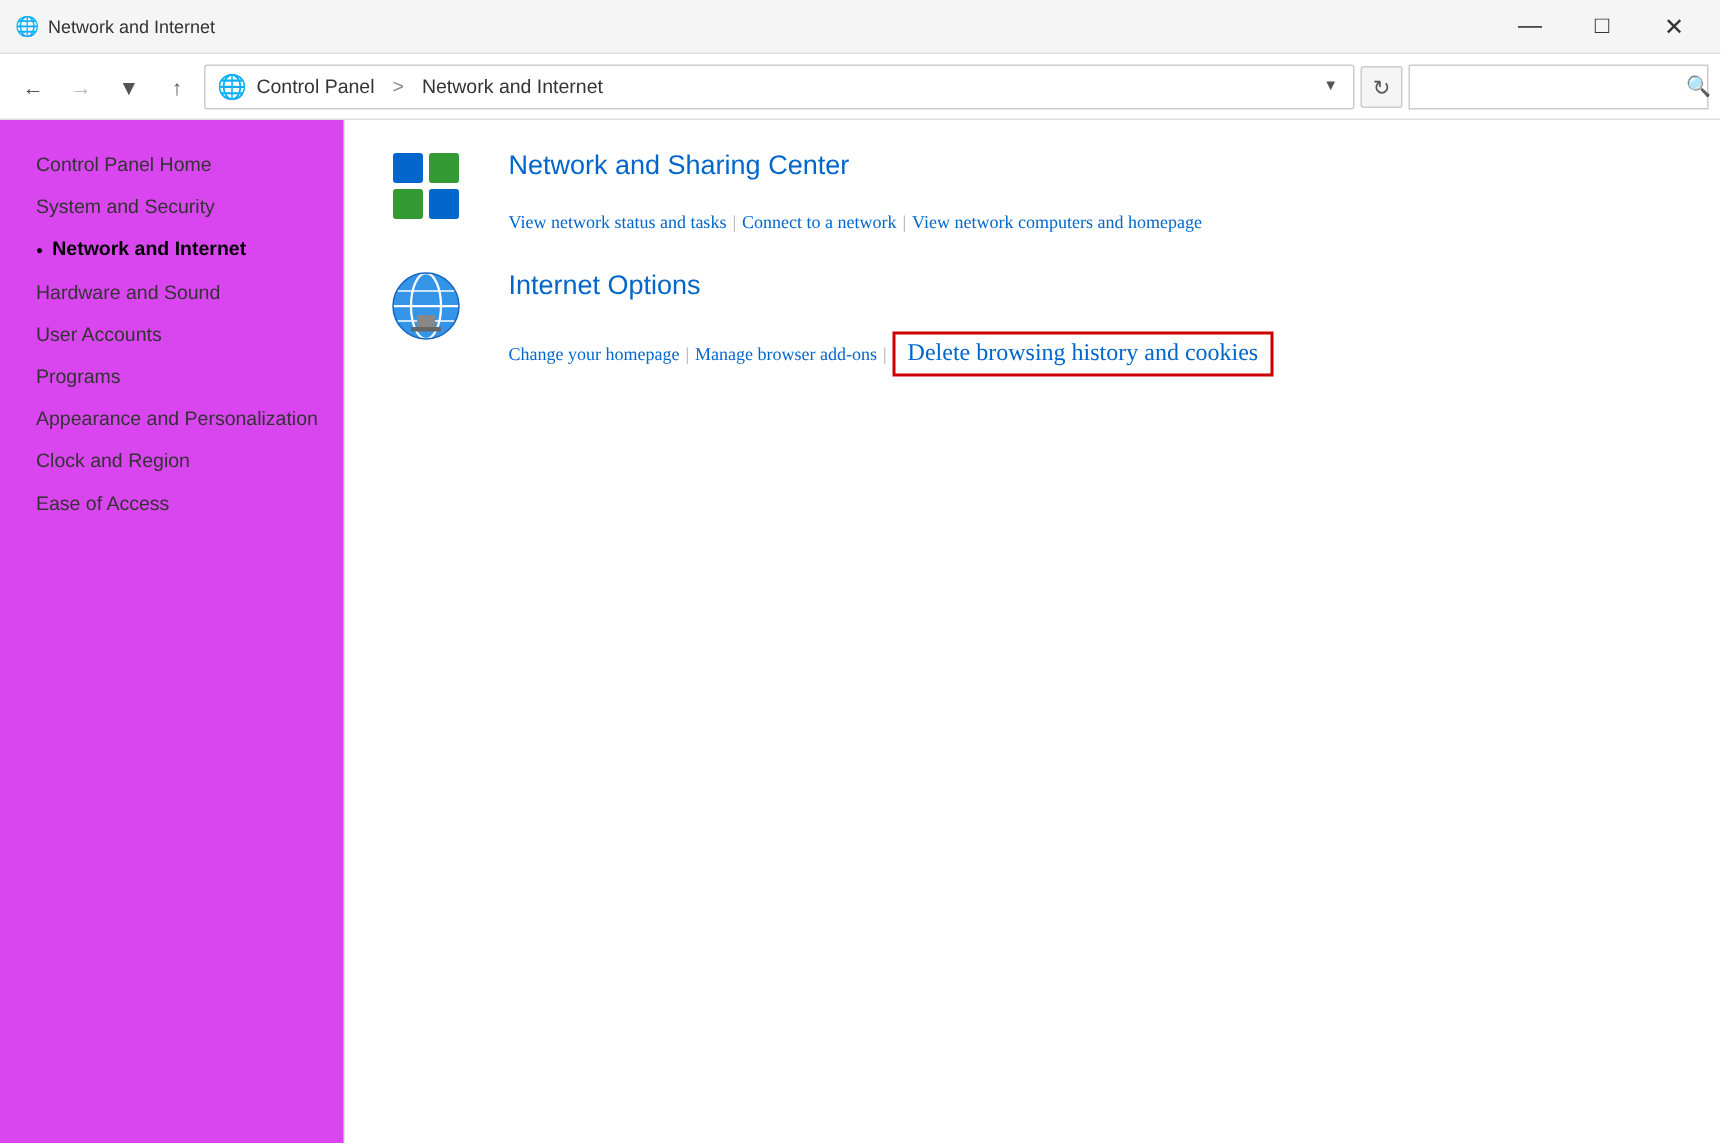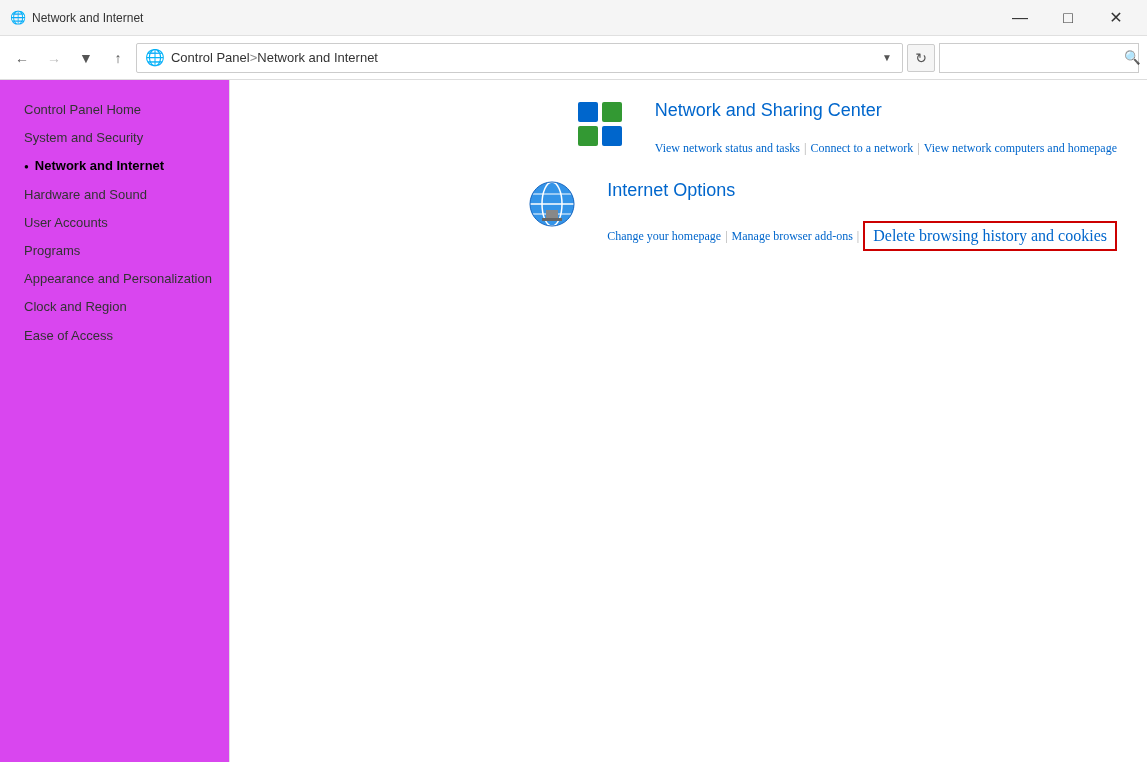--- a/index.html
+++ b/index.html
@@ -80,21 +80,21 @@
       background: #fff;
       gap: 6px;
     }
     .address-icon {
       font-size: 16px;
     }
     .address-breadcrumb {
       flex: 1;
       display: flex;
       align-items: center;
-      gap: 0;
+      gap: 12px;
       font-size: 13px;
       color: #333;
     }
     .breadcrumb-sep { color: #888; }
     .address-dropdown {
       background: transparent;
       border: none;
       cursor: pointer;
       font-size: 10px;
       color: #555;
@@ -179,21 +179,20 @@
       padding: 20px 30px;
       overflow-y: auto;
     }
 
     
     .section {
       display: flex;
       align-items: flex-start;
       margin-bottom: 24px;
       gap: 31px;
-      justify-content: flex-end;
     }
     .section-icon {
       width: 48px;
       height: 48px;
       flex-shrink: 0;
       display: flex;
       align-items: center;
       justify-content: center;
     }
     .section-body {}

